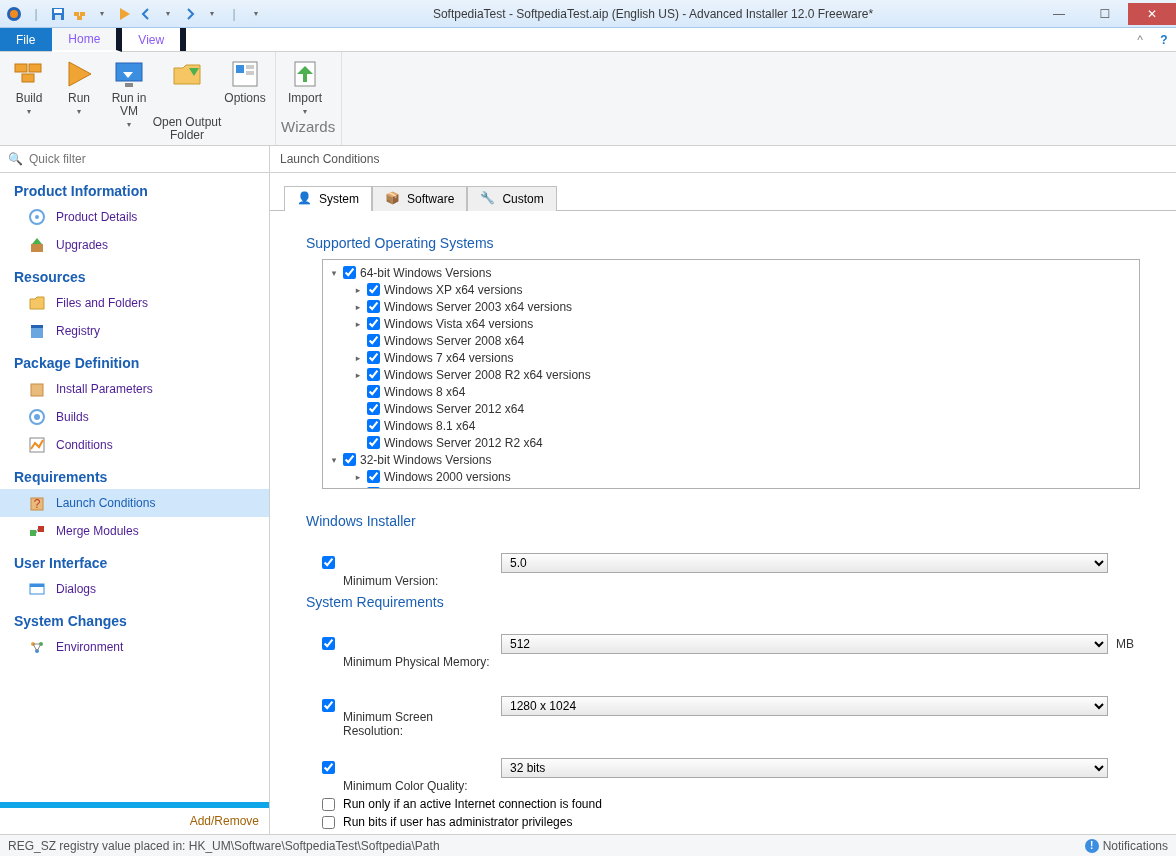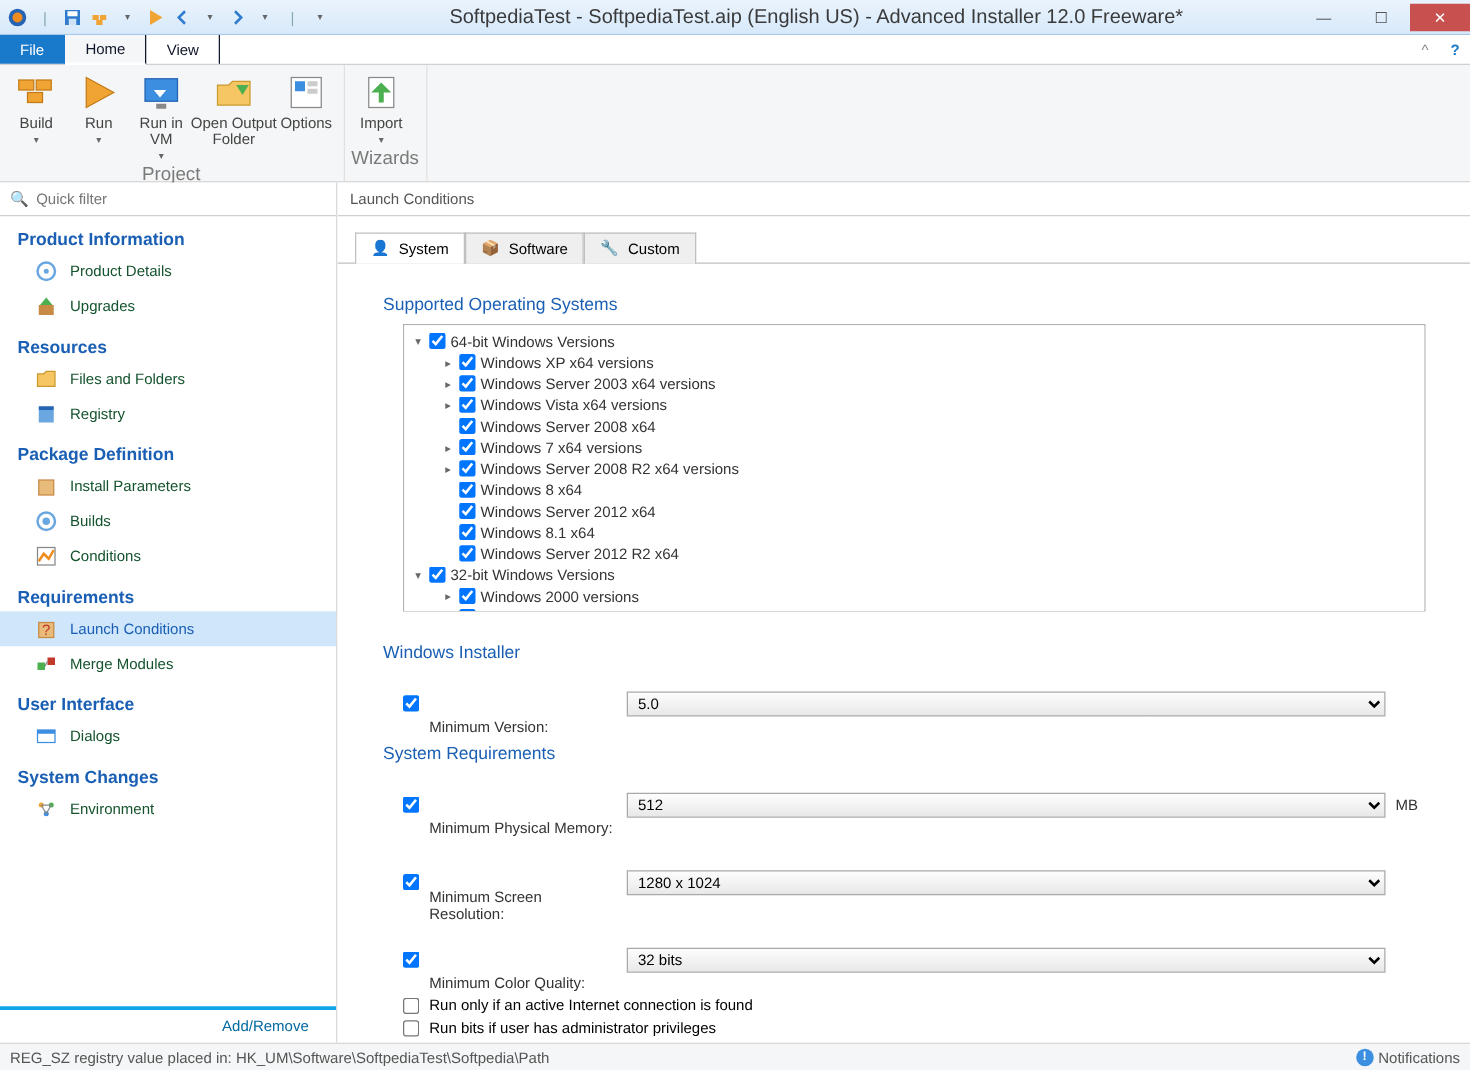--- a/index.html
+++ b/index.html
@@ -2,29 +2,29 @@
 <html><head>
 <meta charset="utf-8">
 <style>
 * { box-sizing: border-box; margin: 0; padding: 0; font-family: "Segoe UI", Tahoma, sans-serif; font-size: 12px; }
 html, body { width: 1176px; height: 856px; overflow: hidden; background: #fff; }
 
 
 .titlebar { height: 28px; background: linear-gradient(#eaf3fc, #d7e9fb); display: flex; align-items: center; border-bottom: 1px solid #a9c7e8; }
 .qat { display: flex; align-items: center; gap: 2px; padding: 0 4px; }
 .qat .qbtn { width: 20px; height: 20px; display: flex; align-items: center; justify-content: center; }
-.title-text { flex: 1; text-align: center; color: #3a3a3a; font-size: 16px; }
+.title-text { flex: 1; text-align: center; color: #3a3a3a; font-size: 12px; }
 .winbtns { display: flex; }
 .winbtn { width: 46px; height: 22px; display: flex; align-items: center; justify-content: center; color: #555; }
 .winbtn.close { background: #c8504f; color: #fff; width: 48px; height: 22px; }
 
 
 .ribtabs { height: 24px; display: flex; align-items: stretch; border-bottom: 1px solid #d0d0d0; background: #fff; }
 .ftab { background: #1979ca; color: #fff; padding: 0 16px; display: flex; align-items: center; border-right: 1px solid #1979ca; }
-.rtab { padding: 11px 16px; display: flex; align-items: center; color: #0f172a; border-right: 1px solid #0f172a; }
+.rtab { padding: 11px 16px; display: flex; align-items: center; color: #8b5cf6; border-right: 6px solid #0f172a; }
 .rtab.active { background: #f5f6f7; border-bottom: 2px solid #fff; margin-bottom: -1px; }
 .ribtabs .spacer { flex: 1; }
 .ribtabs .help { width: 24px; display: flex; align-items: center; justify-content: center; color: #1979ca; font-weight: bold; }
 .ribtabs .collapse { width: 24px; display: flex; align-items: center; justify-content: center; color: #888; }
 
 
 .ribbon { height: 94px; background: #f5f6f7; border-bottom: 1px solid #d0d0d0; display: flex; }
 .rgroup { border-right: 1px solid #e1e1e1; display: flex; flex-direction: column; padding: 2px 6px 0 5px; }
 .rgroup .row { display: flex; gap: 2px; }
 .rgroup .glabel { text-align: center; color: #7a7a7a; font-size: 15px; padding: 2px 0; }
@@ -33,24 +33,24 @@
 .rbigbtn .ico { width: 32px; height: 32px; }
 .rbigbtn .lbl { text-align: center; color: #444; line-height: 13px; }
 .drop::after { content: "▾"; font-size: 8px; color: #666; display: block; }
 
 
 .main { display: flex; height: calc(856px - 28px - 24px - 94px - 22px); }
 .sidebar { width: 270px; border-right: 1px solid #d0d0d0; display: flex; flex-direction: column; background: #fff; overflow-y: auto; }
 .filter { border-bottom: 1px solid #d0d0d0; padding: 6px 8px; display: flex; align-items: center; gap: 6px; color: #888; }
 .filter input { border: none; outline: none; flex: 1; color: #888; }
 .section-h { color: #1a5fb4; font-size: 14px; font-weight: 600; padding: 10px 14px 4px 14px; }
-.nav-item { display: flex; align-items: center; gap: 10px; padding: 5px 14px 5px 28px; color: #14532d; cursor: default; }
+.nav-item { display: flex; align-items: center; gap: 10px; padding: 5px 14px 5px 28px; color: #4c1d95; cursor: default; }
 .nav-item.selected { background: #cfe6fb; color: #1a5fb4; }
 .nav-item .nico { width: 18px; height: 18px; display: inline-flex; align-items: center; justify-content: center; }
-.add-remove { margin-top: auto; text-align: right; color: #0369a1; padding: 6px 22px; border-top: 3px solid #0ea5e9; }
+.add-remove { margin-top: auto; text-align: right; color: #a16207; padding: 6px 10px; border-top: 6px solid #0ea5e9; }
 
 
 .content { flex: 1; display: flex; flex-direction: column; background: #fff; overflow: hidden; }
 .crumb { border-bottom: 1px solid #d0d0d0; padding: 6px 10px; color: #555; }
 .tabstrip { display: flex; gap: 0; padding: 12px 0 0 14px; border-bottom: 1px solid #c0c0c0; }
 .ctab { display: flex; align-items: center; gap: 6px; padding: 4px 12px; border: 1px solid #c0c0c0; border-bottom: none; background: #efefef; position: relative; top: 1px;}
 .ctab.active { background: #fff; }
 .ctab .tico { width: 16px; height: 16px; }
 .panel { flex: 1; overflow-y: auto; padding: 14px 36px 14px 36px; position: relative; }
 .panel::-webkit-scrollbar { width: 16px; }
@@ -178,21 +178,21 @@
         <div class="lbl" style="white-space:pre;">Run in
 VM</div>
       </div>
       <div class="rbigbtn w60">
         <div class="ico">
             <svg width="32" height="32">
               <path d="M3 10 L12 10 L15 7 L29 7 L29 26 L3 26 Z" fill="#f7c664" stroke="#c99a2e"></path>
               <polygon points="18,10 28,10 23,18" fill="#4caf50"></polygon>
             </svg>
           </div>
-        <div class="lbl" style="white-space:pre;">Open Output
+        <div class="lbl" style="white-space:pre;margin-top:24px;">Open Output
 Folder</div>
       </div>
       <div class="rbigbtn">
         <div class="ico">
             <svg width="32" height="32">
               <rect x="4" y="4" width="24" height="24" fill="#fff" stroke="#888"></rect>
               <rect x="7" y="7" width="8" height="8" fill="#3b8ee0"></rect>
               <rect x="17" y="7" width="8" height="4" fill="#ccc"></rect>
               <rect x="17" y="13" width="8" height="4" fill="#ccc"></rect>
             </svg>

